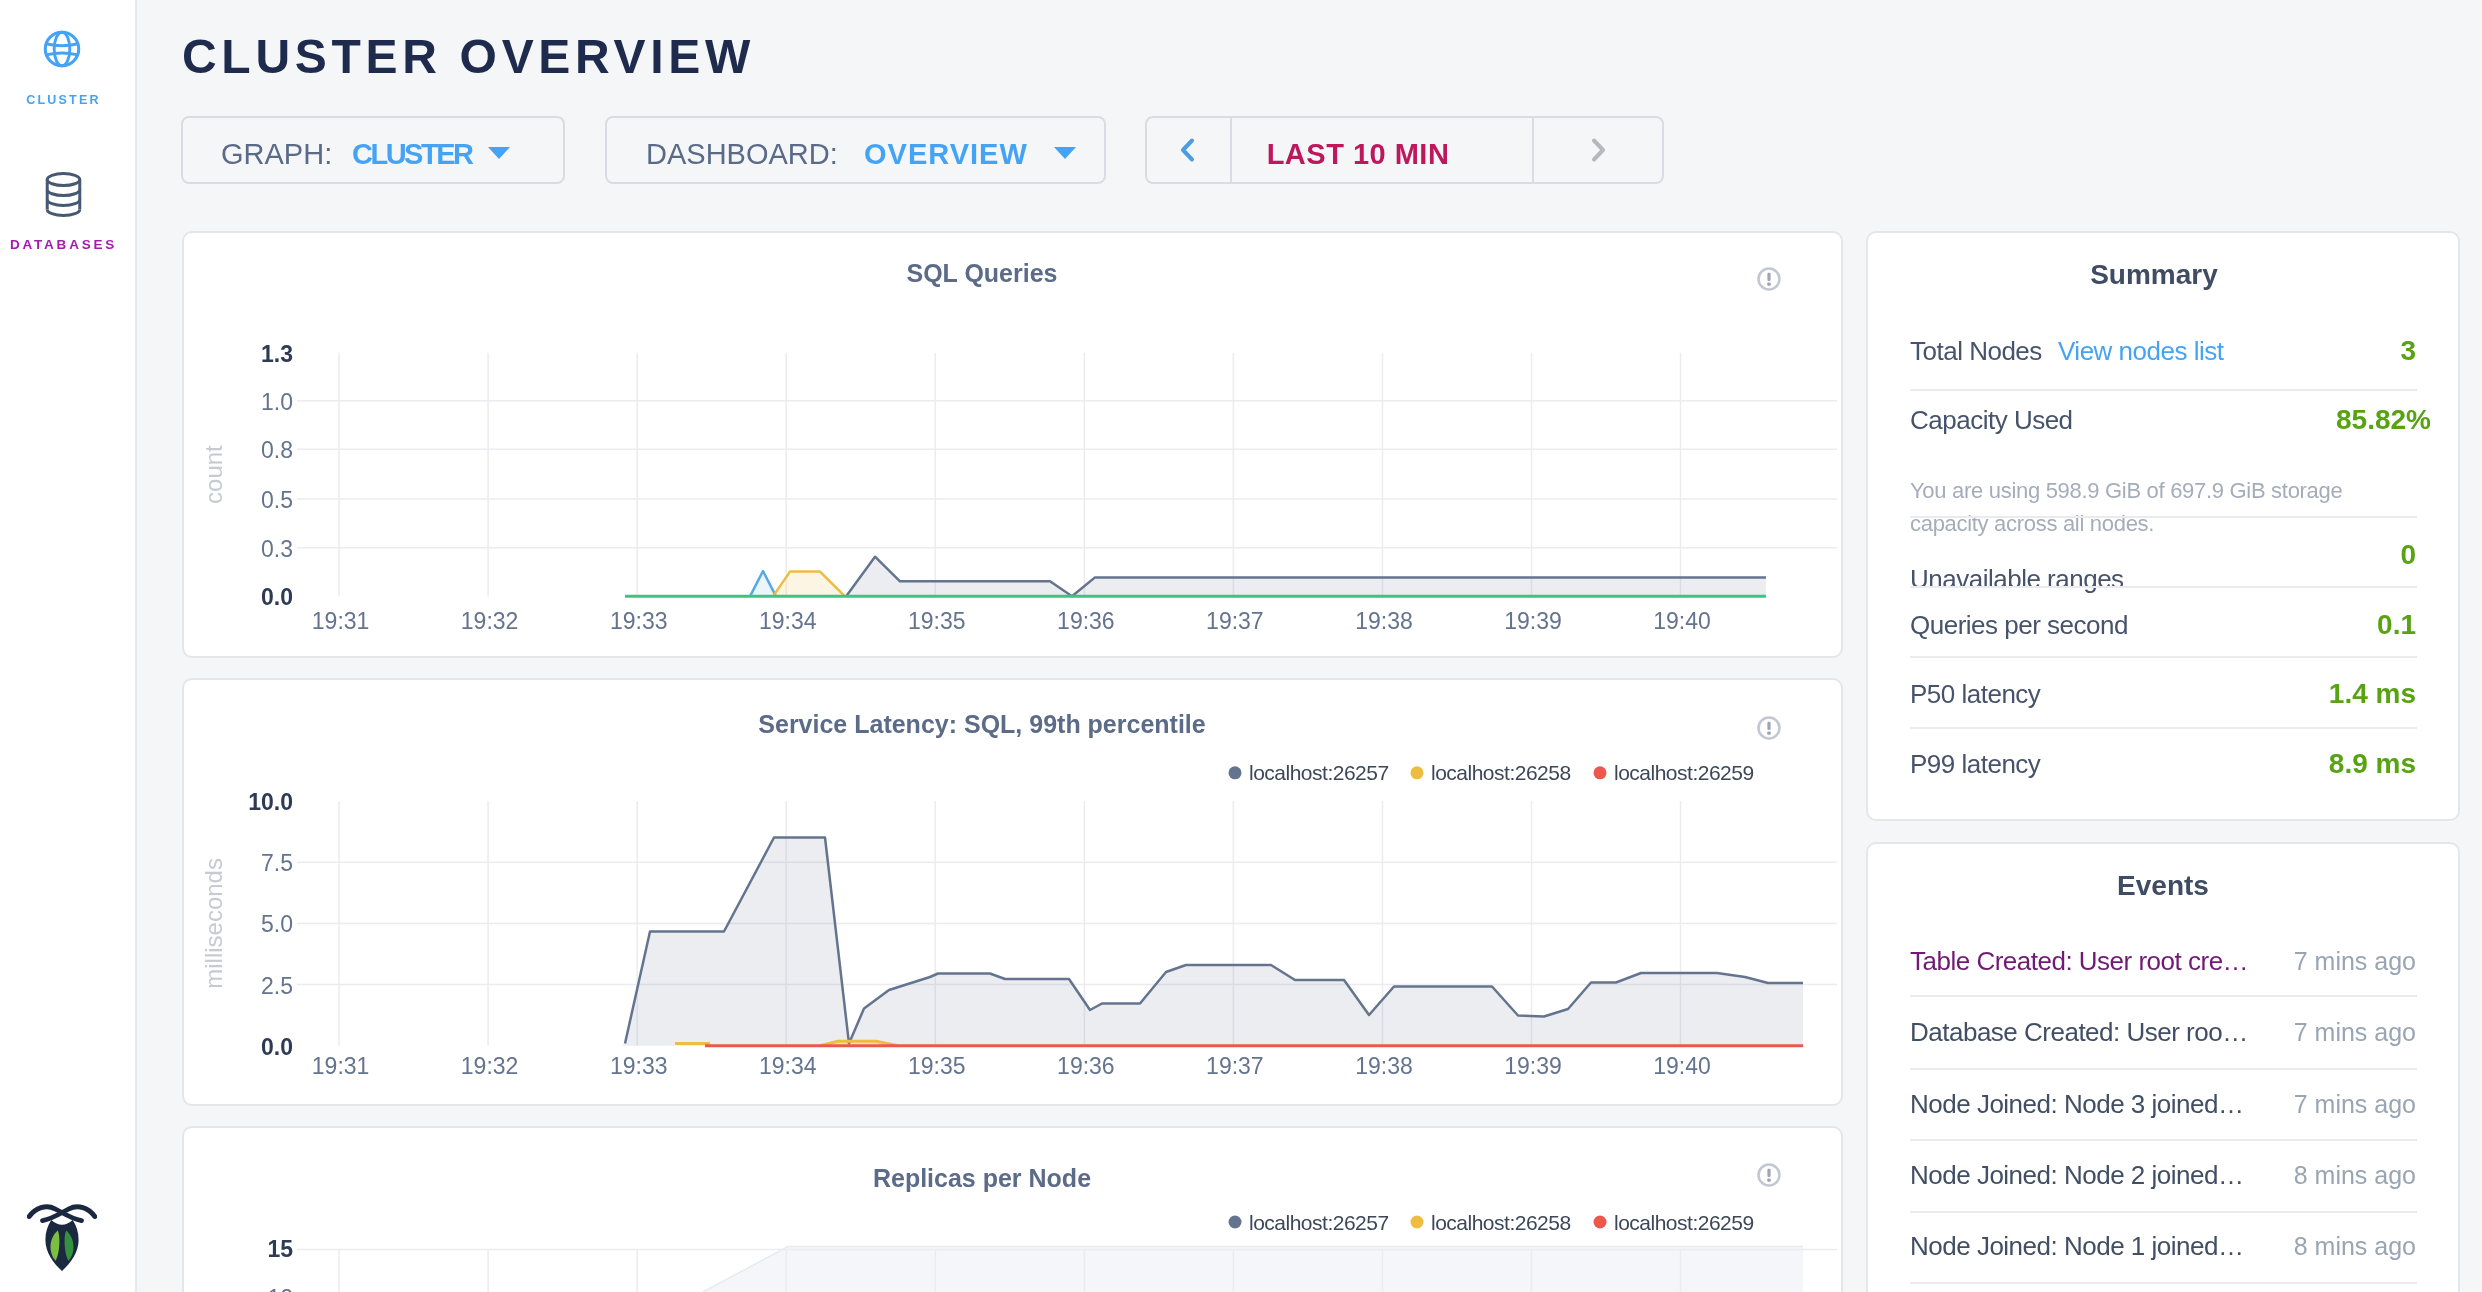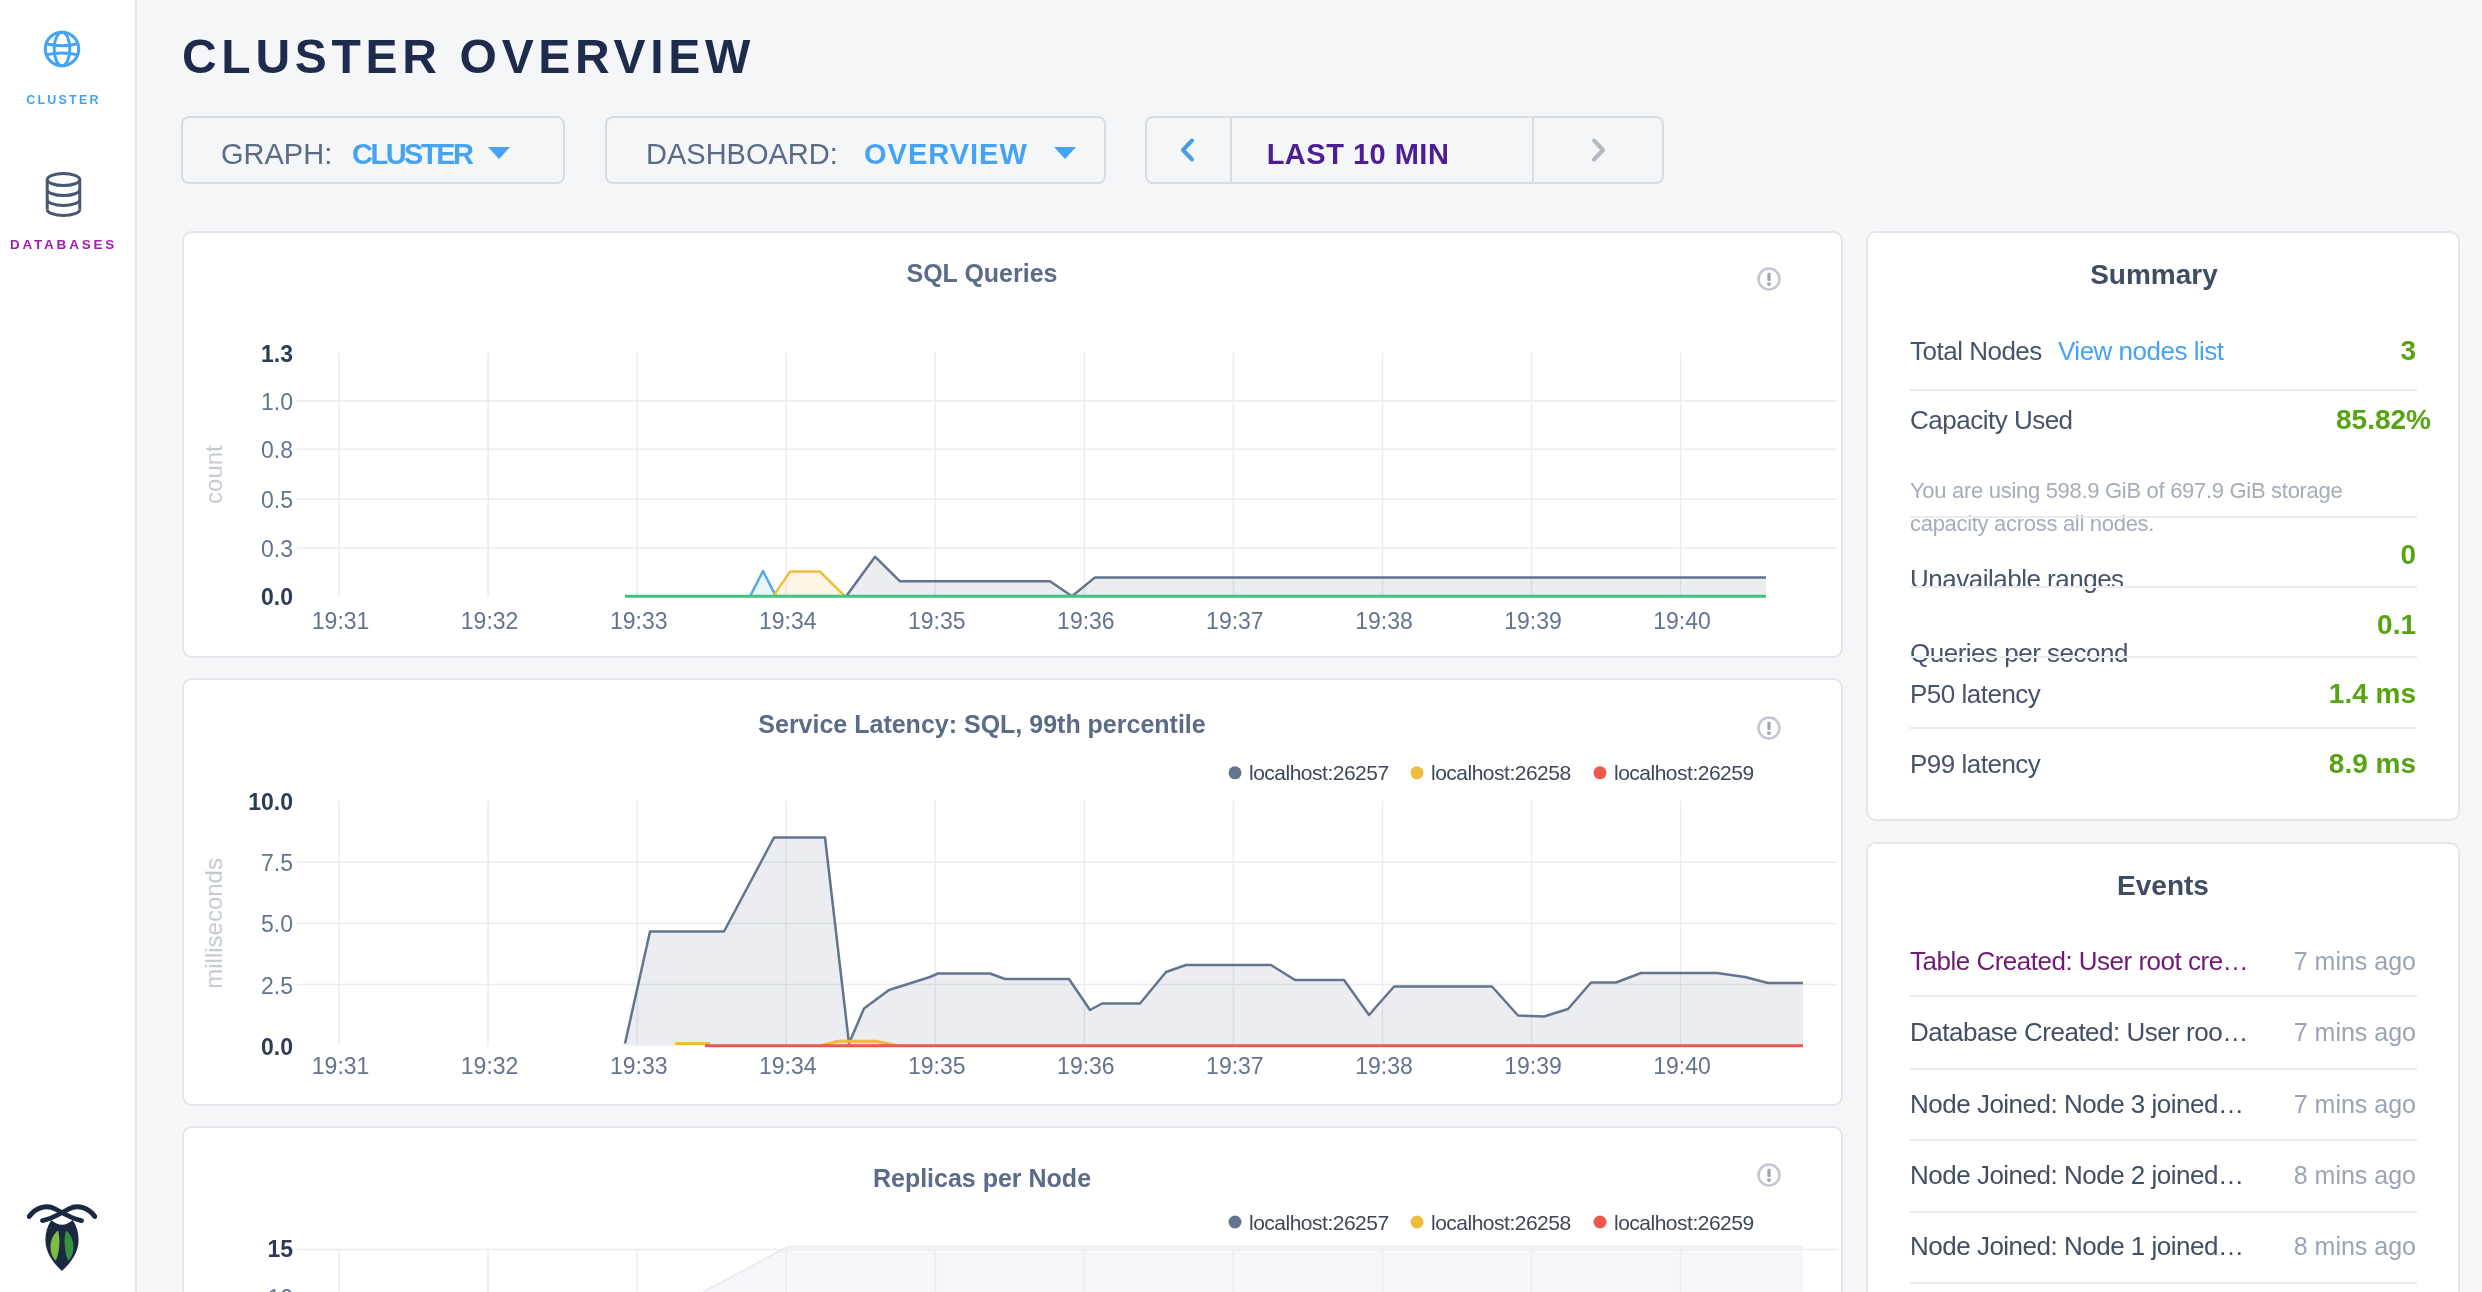--- a/index.html
+++ b/index.html
@@ -59,21 +59,21 @@
 <div class="ctl-txt" style="left:646px;">DASHBOARD:</div>
 <div class="ctl-txt" style="left:864px; font-weight:bold; letter-spacing:1px; color:#45a3f5;">OVERVIEW</div>
 <div class="caret" style="left:1054px; top:147px;"></div>
 
 <div class="ctl" style="left:1145px; width:519px;"></div>
 <div class="abs" style="left:1230px; top:118px; width:2px; height:64px; background:#d9dce3;"></div>
 <div class="abs" style="left:1532px; top:118px; width:2px; height:64px; background:#d9dce3;"></div>
 <svg class="abs" style="left:1176px; top:136px;" width="24" height="28" viewBox="0 0 24 28" fill="none">
     <path d="M16,4.5 L7,14 L16,23.5" stroke="#4a9de0" stroke-width="4" stroke-linecap="round" stroke-linejoin="round"></path>
   </svg>
-<div class="ctl-txt" style="left:1232px; width:252px; text-align:center; font-weight:bold; letter-spacing:0.5px; color:#4c1d95;">LAST 10 MIN</div>
+<div class="ctl-txt" style="left:1232px; width:252px; text-align:center; font-weight:bold; letter-spacing:0.5px; color:#be185d;">LAST 10 MIN</div>
 <svg class="abs" style="left:1586px; top:136px;" width="24" height="28" viewBox="0 0 24 28" fill="none">
     <path d="M8,4.5 L17,14 L8,23.5" stroke="#b3b8c1" stroke-width="4" stroke-linecap="round" stroke-linejoin="round"></path>
   </svg>
 
 <div class="card" style="left:182px; top:231px; width:1661px; height:427px;"></div>
 <div class="card" style="left:182px; top:678px; width:1661px; height:428px;"></div>
 <div class="card" style="left:182px; top:1126px; width:1661px; height:560px;"></div>
 
 <svg class="abs" style="left:182px; top:231px;" width="1661" height="427" viewBox="0 0 1661 427" fill="none" font-family="Liberation Sans, sans-serif">
 <text x="800.0" y="51.0" font-size="25" fill="#5b6b88" text-anchor="middle" font-weight="bold">SQL Queries</text>
@@ -200,21 +200,21 @@
 <div class="srow-label" style="left:2058px; top:336px; color:#45a3f5;">View nodes list</div>
 <div class="srow-val" style="top:335px;">3</div>
 <div class="sdiv" style="top:389px;"></div>
 <div class="srow-label" style="top:405px;">Capacity Used</div>
 <div class="srow-val" style="top:404px; right:51px;">85.82%</div>
 <div class="subtext" style="top:438px;">You are using 598.9 GiB of 697.9 GiB storage<br>capacity across all nodes.</div>
 <div class="sdiv" style="top:516px;"></div>
 <div class="srow-label" style="top:564px;">Unavailable ranges</div>
 <div class="srow-val" style="top:539px;">0</div>
 <div class="sdiv" style="top:586px;"></div>
-<div class="srow-label" style="top:610px;margin-top:28px;">Queries per second</div>
+<div class="srow-label" style="top:610px;">Queries per second</div>
 <div class="srow-val" style="top:609px;">0.1</div>
 <div class="sdiv" style="top:656px;"></div>
 <div class="srow-label" style="top:679px;">P50 latency</div>
 <div class="srow-val" style="top:678px;">1.4 ms</div>
 <div class="sdiv" style="top:727px;"></div>
 <div class="srow-label" style="top:749px;">P99 latency</div>
 <div class="srow-val" style="top:748px;">8.9 ms</div>
 
 <div class="card" style="left:1866px; top:842px; width:594px; height:560px;"></div>
 <div class="sum-title" style="left:1866px; top:870px; width:594px;">Events</div>

